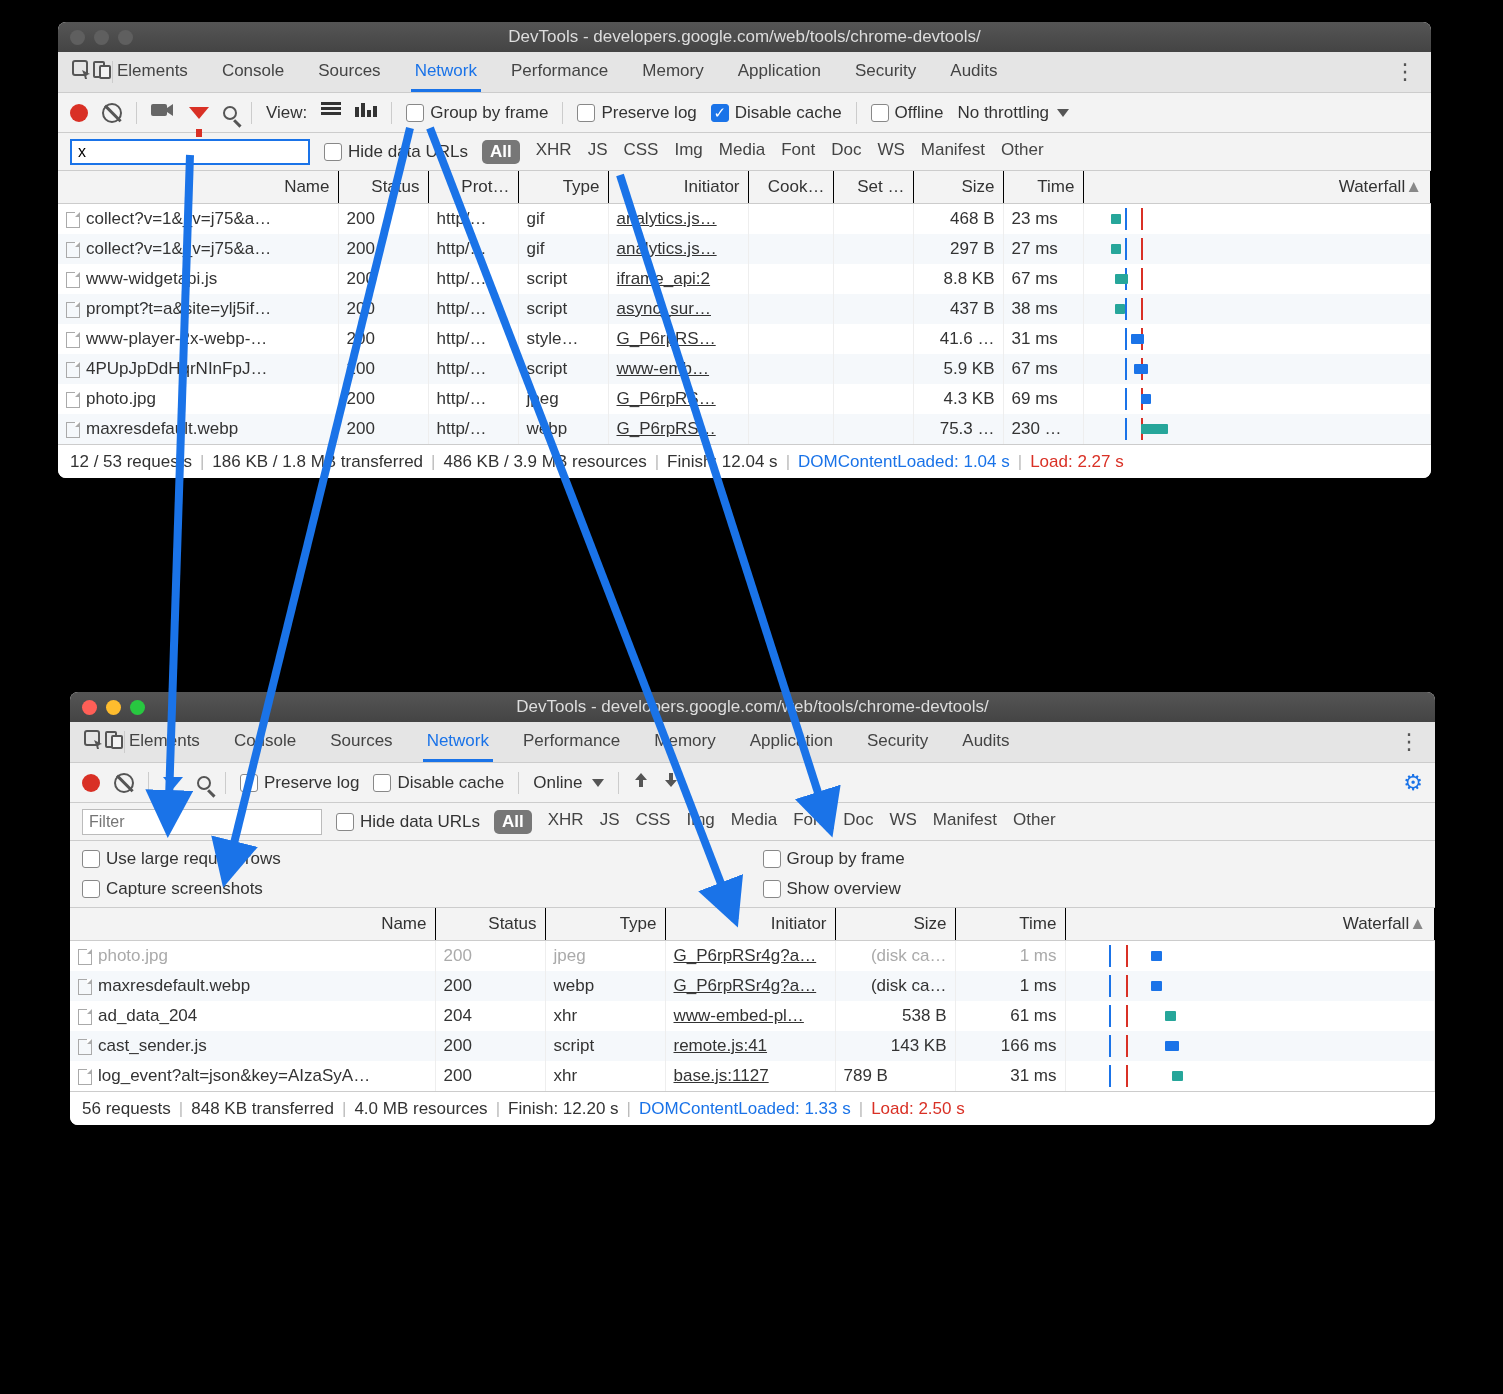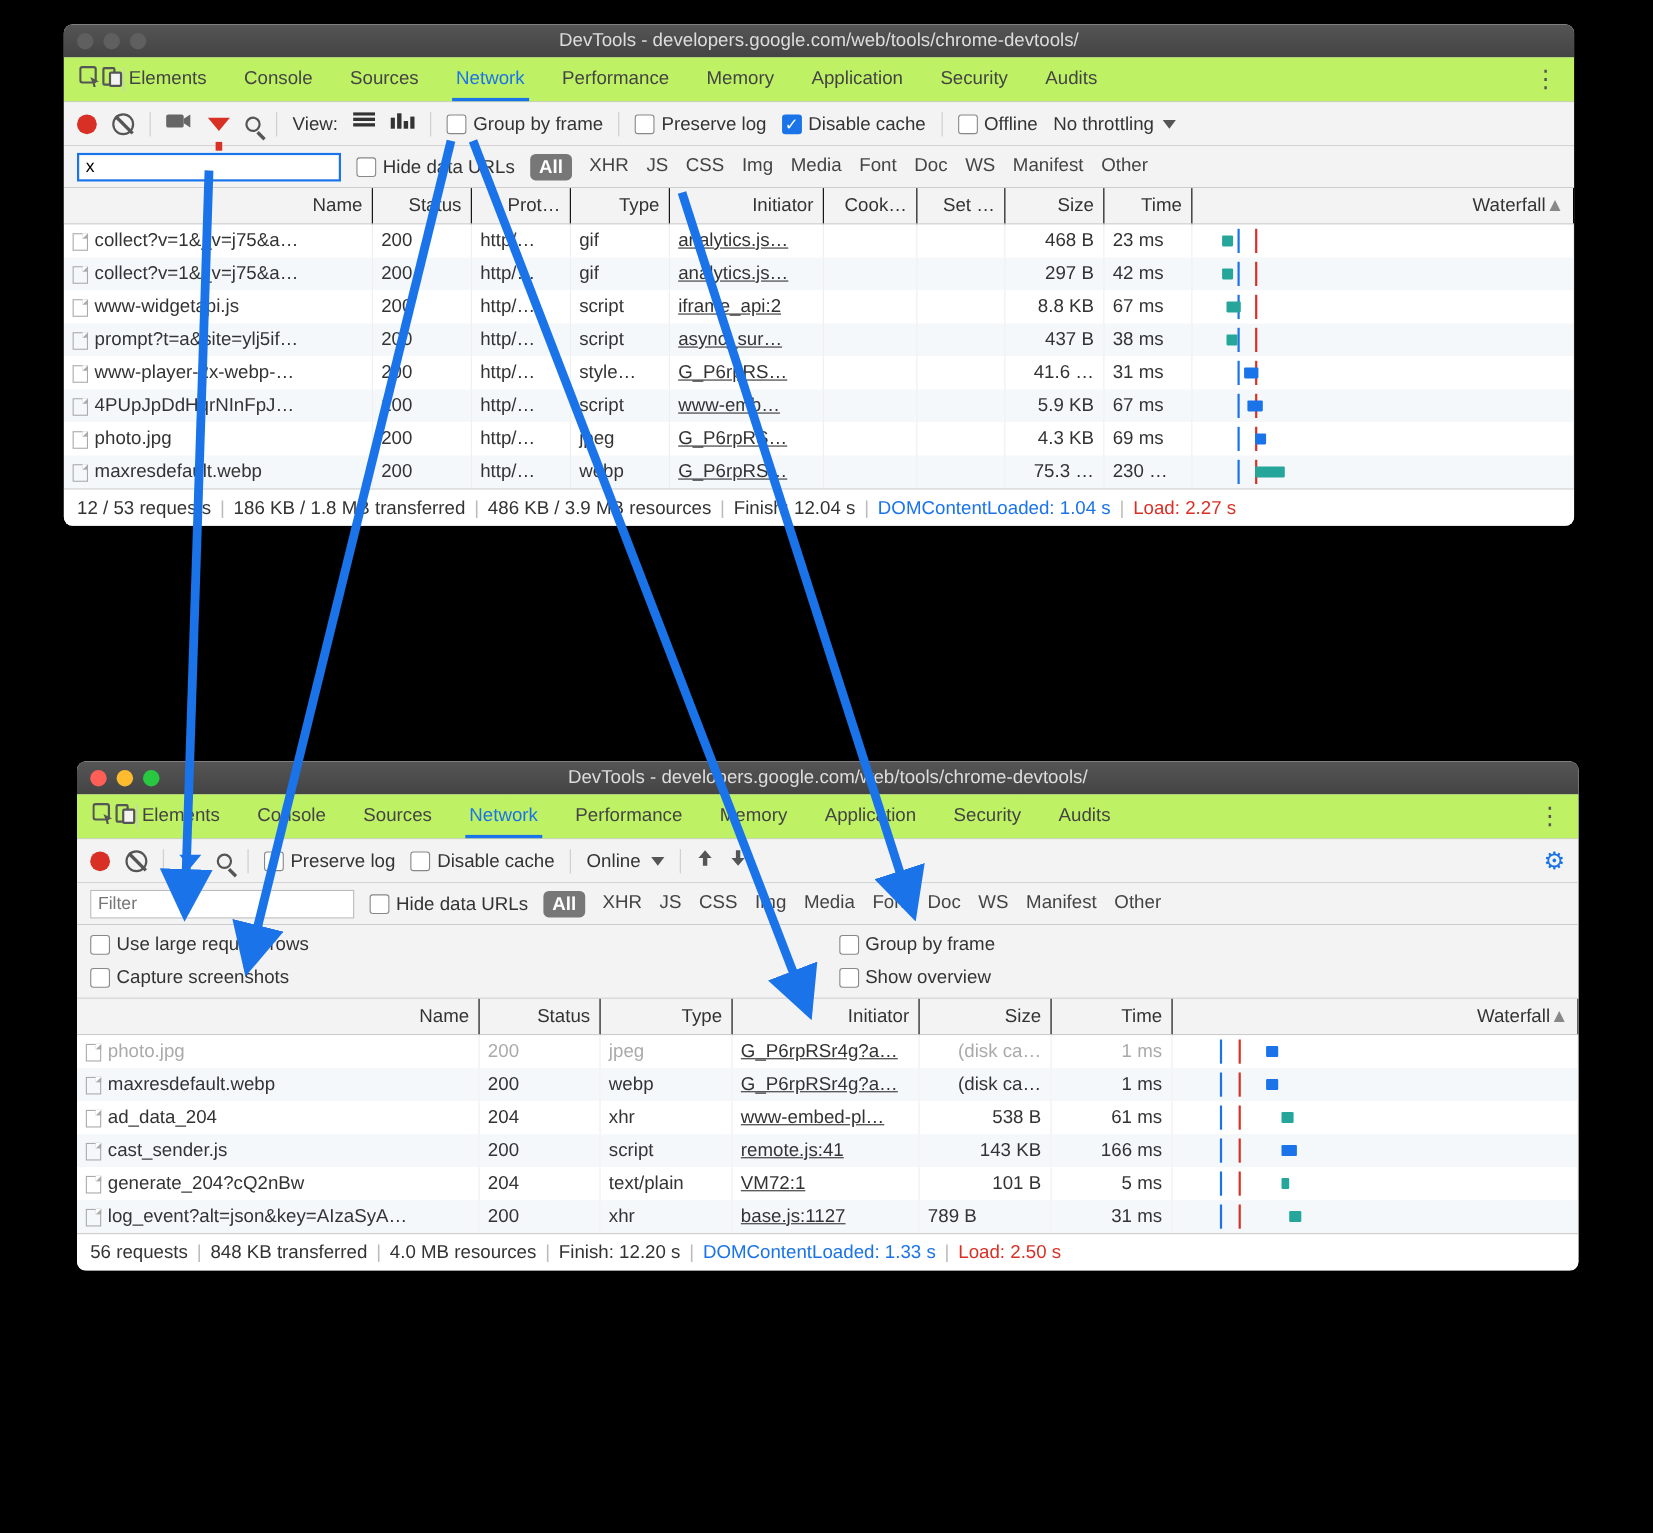--- a/index.html
+++ b/index.html
@@ -33,21 +33,21 @@
   .titlebar .dots { display: flex; gap: 9px; margin-right: 10px; }
   .titlebar .dot { width: 15px; height: 15px; border-radius: 50%; background:#5f5f5f; }
   .titlebar .dot.r { background:#ff5f57;} .titlebar .dot.y{background:#febc2e;} .titlebar .dot.g{background:#28c840;}
   .titlebar .title { position: absolute; left: 50%; transform: translateX(-50%); }
   
   .tabs-row {
     height: 41px;
     display: flex;
     align-items: center;
     border-bottom: 1px solid #ccc;
-    background: #bef264;
+    background: #e5e5e5;
     padding: 0 14px;
     font-size: 17px;
     color: #444;
   }
   .tab { cursor: pointer; padding: 8px 4px; border-bottom: 3px solid transparent; }
   .tab.active { color: #1a73e8; border-bottom-color: #1a73e8; }
   .dots3 { font-size: 22px; letter-spacing: 1px; margin-left:auto; color:#555;}
   .icon { display:inline-block; }
   
   .toolbar {
@@ -302,21 +302,21 @@
           <td><span class="docicon"></span>collect?v=1&amp;_v=j75&amp;a…</td>
           <td>200</td>
           <td>http/…</td>
           <td>gif</td>
           <td><span class="initlink">analytics.js…</span></td>
           <td></td>
           <td></td>
           <td style="text-align: right;">
             <span class="rsz" style="display:block">297 B</span>
           </td>
-          <td>42 ms</td>
+          <td>27 ms</td>
           <td>
             <div class="wf">
               <div style="position: absolute; top: 0px; bottom: 0px; width: 2px; background: rgb(26, 115, 232); left: 10%;"></div>
               <div style="position: absolute; top: 0px; bottom: 0px; width: 2px; background: rgb(217, 48, 37); left: 15%;"></div>
               <div class="bar" style="left: 6%; width: 3%; background: rgb(38, 166, 154);"></div>
             </div>
           </td>
         </tr>
         <tr>
           <td><span class="docicon"></span>www-widgetapi.js</td>
@@ -652,39 +652,20 @@
           </td>
           <td>
             <div class="wf">
               <div style="position: absolute; top: 0px; bottom: 0px; width: 2px; background: rgb(26, 115, 232); left: 10%;"></div>
               <div style="position: absolute; top: 0px; bottom: 0px; width: 2px; background: rgb(217, 48, 37); left: 15%;"></div>
               <div class="bar" style="left: 26%; width: 4%; background: rgb(26, 115, 232);"></div>
             </div>
           </td>
         </tr>
         <tr>
-          <td><span class="docicon"></span>generate_204?cQ2nBw</td>
-          <td>204</td>
-          <td>text/plain</td>
-          <td><span class="initlink">VM72:1</span></td>
-          <td>
-            <span style="display:block;text-align:right">101 B</span>
-          </td>
-          <td>
-            <span style="display:block;text-align:right">5 ms</span>
-          </td>
-          <td>
-            <div class="wf">
-              <div style="position: absolute; top: 0px; bottom: 0px; width: 2px; background: rgb(26, 115, 232); left: 10%;"></div>
-              <div style="position: absolute; top: 0px; bottom: 0px; width: 2px; background: rgb(217, 48, 37); left: 15%;"></div>
-              <div class="bar" style="left: 26%; width: 2%; background: rgb(38, 166, 154);"></div>
-            </div>
-          </td>
-        </tr>
-        <tr>
           <td><span class="docicon"></span>log_event?alt=json&amp;key=AIzaSyA…</td>
           <td>200</td>
           <td>xhr</td>
           <td><span class="initlink">base.js:1127</span></td>
           <td>
             <span style="display:block;text-align:left">789 B</span>
           </td>
           <td>
             <span style="display:block;text-align:right">31 ms</span>
           </td>

